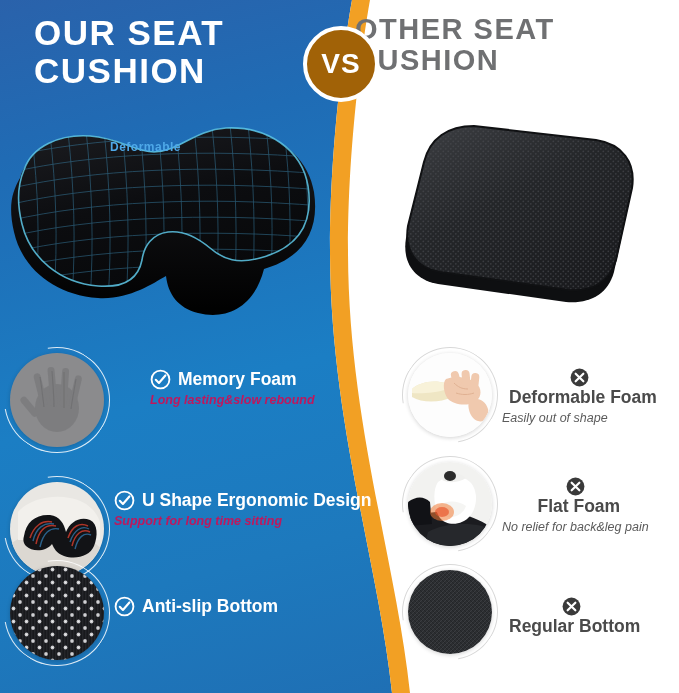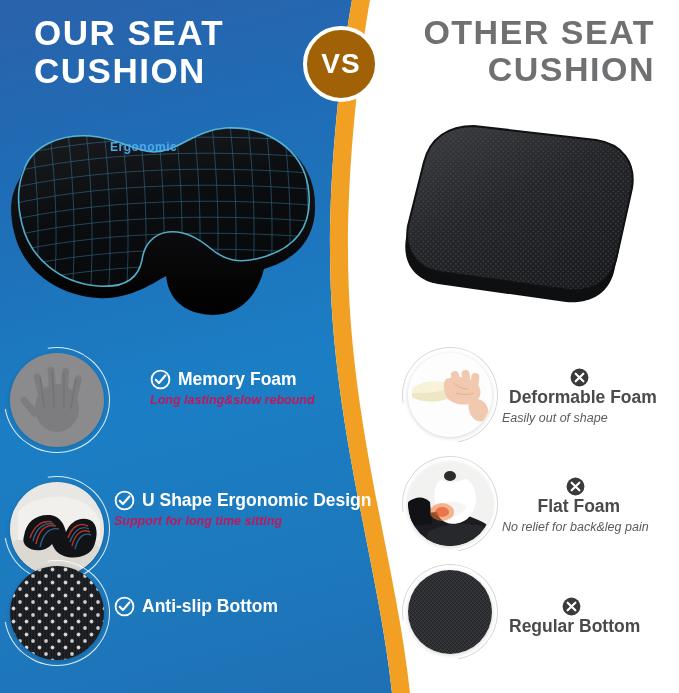--- a/index.html
+++ b/index.html
@@ -34,22 +34,21 @@
   }
   .title-left{
     left:34px;top:14px;width:270px;
     color:#ffffff;
     font-size:35px;
     text-align:left;
   }
   .title-right{
     right:10px;top:14px;width:300px;
     color:#6f7072;
-    font-size:34px;
-    text-align:right;
+    font-size:29px;
   }
   .title span{display:block;}
 
   
   .vs-badge{
     position:absolute;left:303px;top:26px;
     width:76px;height:76px;border-radius:50%;
     background:#a16207;
     border:4px solid #ffffff;
     box-sizing:border-box;
@@ -216,21 +215,21 @@
       <path d="M10,192 C90,174 200,168 320,178"></path>
     </g>
 
     <path d="M22,62 C30,38 58,26 88,28 C118,30 132,44 152,44
              C176,44 192,22 224,20 C266,18 300,42 306,78
              C312,116 296,140 258,150 C236,156 222,152 208,140
              C196,130 182,122 166,124 C150,126 142,138 140,152
              C136,172 120,180 96,178 C58,175 28,150 20,116
              C14,92 16,76 22,62 Z" fill="none" stroke="#5ec8e8" stroke-width="1.6" opacity="0.85"></path>
   </svg>
-  <div class="brandmark">Ergonomic</div>
+  <div class="brandmark">Deformable</div>
 
   <svg class="prod-right" viewBox="0 0 280 210">
     <defs>
       <linearGradient id="memTop" x1="0.1" y1="0" x2="0.8" y2="1">
         <stop offset="0%" stop-color="#3a3c40"></stop>
         <stop offset="45%" stop-color="#242629"></stop>
         <stop offset="100%" stop-color="#191a1d"></stop>
       </linearGradient>
       <pattern id="mesh" width="5" height="5" patternUnits="userSpaceOnUse">
         <circle cx="1.3" cy="1.3" r="0.85" fill="#4a4c50" opacity="0.65"></circle>

